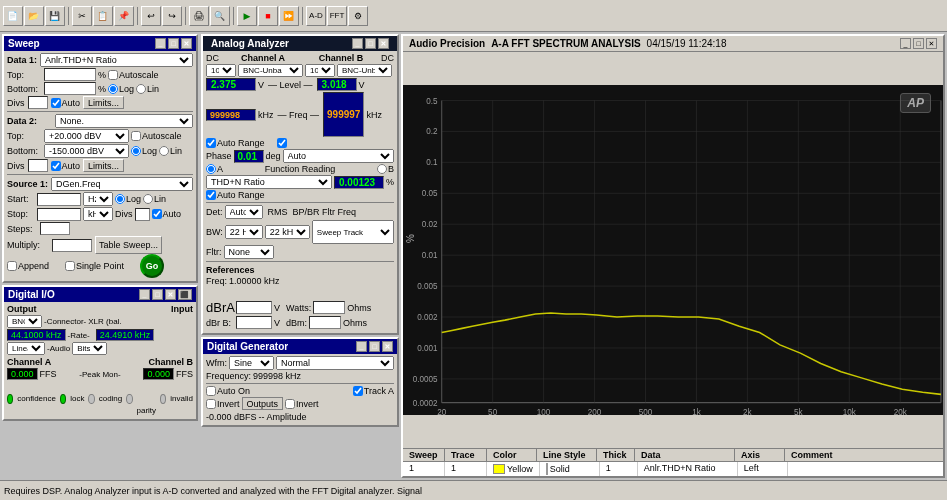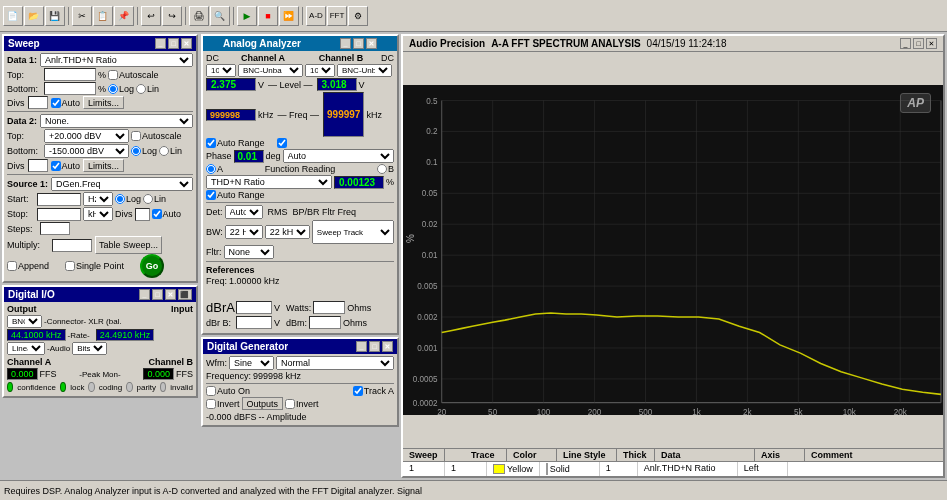--- a/index.html
+++ b/index.html
@@ -113,21 +113,21 @@
             <input type="text" style="width: 20px; height: 13px; font-size: 9px; border: 1px inset rgb(128, 128, 128);">
             <label style="font-size:9px;display:flex;align-items:center;gap:1px;">
                 <input type="checkbox" checked="" style="">
                 <span>Auto</span>
               </label>
             <button style="font-size:9px;padding:0 4px;height:13px;background:#d4d0c8;border:1px solid #808080;border-top-color:#fff;border-left-color:#fff;cursor:pointer;">Limits...</button>
           </div>
 
           <div style="height:1px;background:#808080;margin:2px 0;"></div>
 
-          <div style="display:flex;align-items:center;gap:3px;">
+          <div style="display:flex;align-items:center;gap:18px;">
             <span style="font-size:9px;font-weight:bold;">Data 2:</span>
             <select style="flex:1;font-size:9px;height:14px;">
               <option>None.</option>
             </select>
           </div>
           <div style="display:flex;align-items:center;gap:2px;margin-top:1px;">
             <span style="font-size:9px;width:35px;">Top:</span>
             <select style="width:85px;font-size:9px;height:14px;">
               <option>+20.000 dBV</option>
             </select>
@@ -274,32 +274,32 @@
             <span style="font-size:9px;">FFS</span>
           </div>
           <div style="display:flex;align-items:center;gap:4px;margin-top:2px;padding-bottom:2px;">
             <span style="width:10px;height:10px;background:#00cc00;border-radius:50%;border:1px solid #006600;display:inline-block;"></span>
             <span style="font-size:8px;">confidence</span>
             <span style="width:10px;height:10px;background:#00cc00;border-radius:50%;border:1px solid #006600;display:inline-block;"></span>
             <span style="font-size:8px;">lock</span>
             <span style="width:10px;height:10px;background:#c0c0c0;border-radius:50%;border:1px solid #808080;display:inline-block;"></span>
             <span style="font-size:8px;">coding</span>
             <span style="width:10px;height:10px;background:#c0c0c0;border-radius:50%;border:1px solid #808080;display:inline-block;"></span>
-            <span style="font-size:8px;">parity</span>
+            <span style="font-size:8px;margin-top:24px;">parity</span>
             <span style="width:10px;height:10px;background:#c0c0c0;border-radius:50%;border:1px solid #808080;display:inline-block;"></span>
             <span style="font-size:8px;">invalid</span>
           </div>
         </div>
       </div>
     </div>
 
     <div style="width:200px;display:flex;flex-direction:column;background:#c0c0c0;overflow:hidden;">
 
       <div style="margin:2px 1px 1px 1px;border:2px solid #808080;border-top-color:#fff;border-left-color:#fff;background:#d4d0c8;flex-shrink:0;">
-        <div style="background:#0369a1;color:white;font-size:10px;font-weight:bold;padding:2px 20px;display:flex;justify-content:space-between;align-items:center;">
+        <div style="background:#0f172a;color:white;font-size:10px;font-weight:bold;padding:2px 8px;display:flex;justify-content:space-between;align-items:center;">
           <span>Analog Analyzer</span>
           <div style="display:flex;gap:2px;">
             <span style="width:11px;height:11px;background:#d4d0c8;border:1px solid #808080;font-size:7px;display:flex;align-items:center;justify-content:center;cursor:pointer;">_</span>
             <span style="width:11px;height:11px;background:#d4d0c8;border:1px solid #808080;font-size:7px;display:flex;align-items:center;justify-content:center;cursor:pointer;">□</span>
             <span style="width:11px;height:11px;background:#d4d0c8;border:1px solid #808080;font-size:7px;display:flex;align-items:center;justify-content:center;cursor:pointer;">✕</span>
           </div>
         </div>
         <div style="padding:2px 3px;">
 
           <div style="display:flex;align-items:center;gap:2px;margin-bottom:1px;">
@@ -569,21 +569,21 @@
           <text x="283" y="328" fill="#999" font-size="9" text-anchor="middle">Hz</text>
 
           <polyline points="38,240 48,238 58,236 68,234 78,232 88,230 100,228 115,225 130,222 145,221 160,222 175,222 190,223 210,225 230,224 250,224 270,225 290,225 310,227 330,234 350,240 370,252 390,260 410,270 430,278 450,284 470,290 490,295 510,298 528,300" fill="none" stroke="#c8c800" stroke-width="1.5"></polyline>
         </svg>
       </div>
 
       <div style="background:#d4d0c8;border-top:1px solid #808080;">
 
         <div style="display:flex;background:#d4d0c8;border-bottom:1px solid #808080;">
           <div style="padding:1px 6px;border-right:1px solid #808080;font-size:9px;font-weight:bold;min-width:42px;">Sweep</div>
-          <div style="padding:1px 6px;border-right:1px solid #808080;font-size:9px;font-weight:bold;min-width:42px;margin-left:20px;">Trace</div>
+          <div style="padding:1px 6px;border-right:1px solid #808080;font-size:9px;font-weight:bold;min-width:42px;">Trace</div>
           <div style="padding:1px 6px;border-right:1px solid #808080;font-size:9px;font-weight:bold;min-width:50px;">Color</div>
           <div style="padding:1px 6px;border-right:1px solid #808080;font-size:9px;font-weight:bold;min-width:60px;">Line Style</div>
           <div style="padding:1px 6px;border-right:1px solid #808080;font-size:9px;font-weight:bold;min-width:38px;">Thick</div>
           <div style="padding:1px 6px;border-right:1px solid #808080;font-size:9px;font-weight:bold;min-width:100px;">Data</div>
           <div style="padding:1px 6px;border-right:1px solid #808080;font-size:9px;font-weight:bold;min-width:50px;">Axis</div>
           <div style="padding:1px 6px;font-size:9px;font-weight:bold;flex:1;">Comment</div>
         </div>
 
         <div style="display:flex;background:#ffffff;cursor:pointer;">
           <div style="padding:1px 6px;border-right:1px solid #ccc;font-size:9px;min-width:42px;">1</div>

